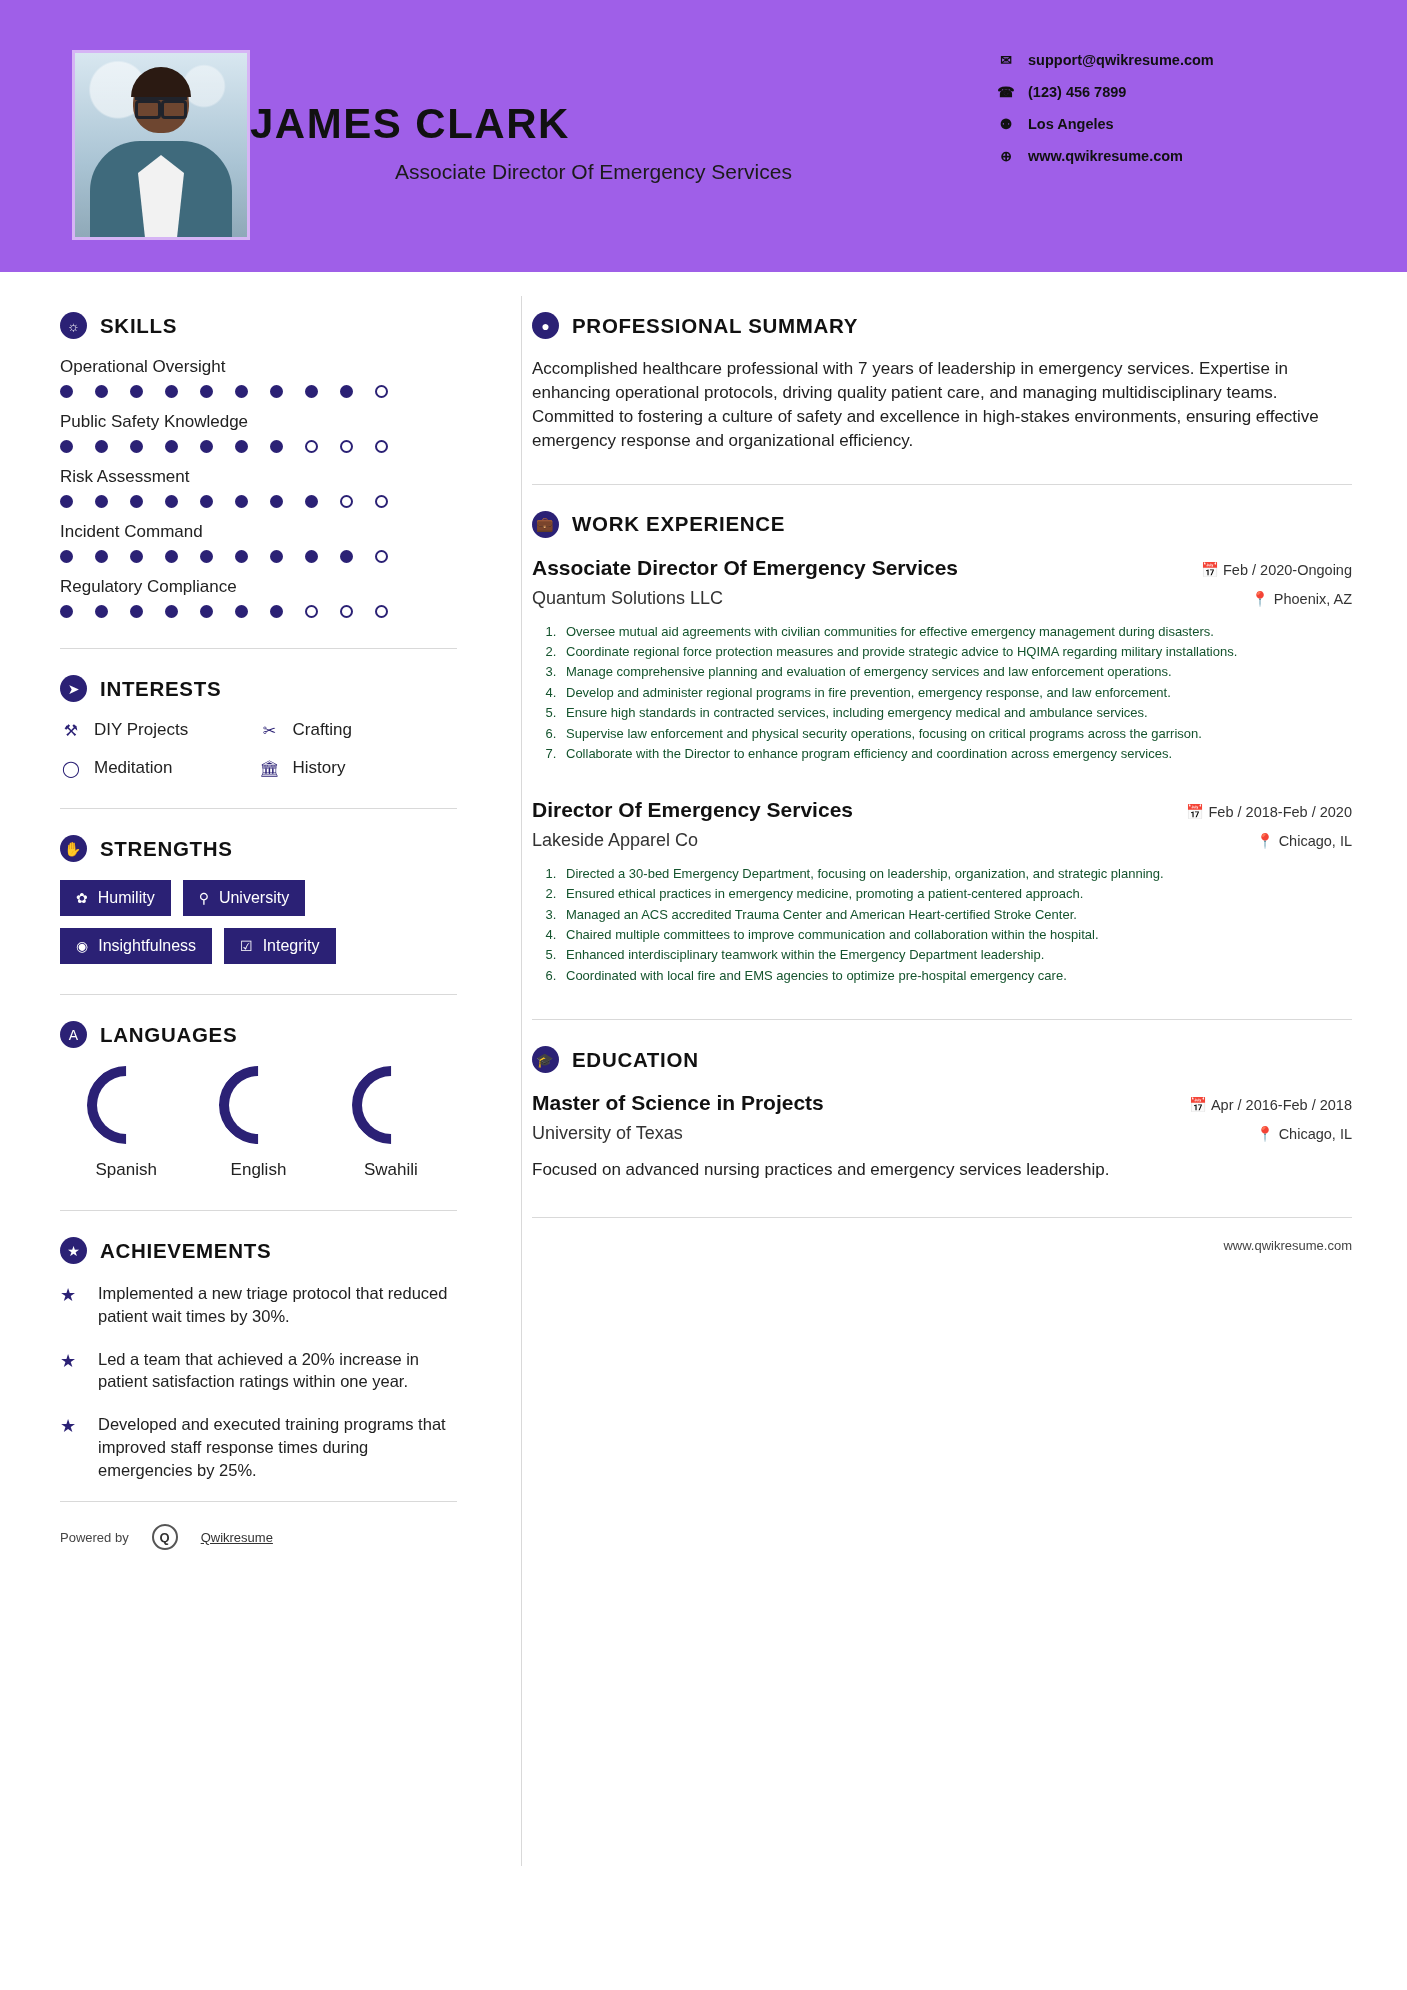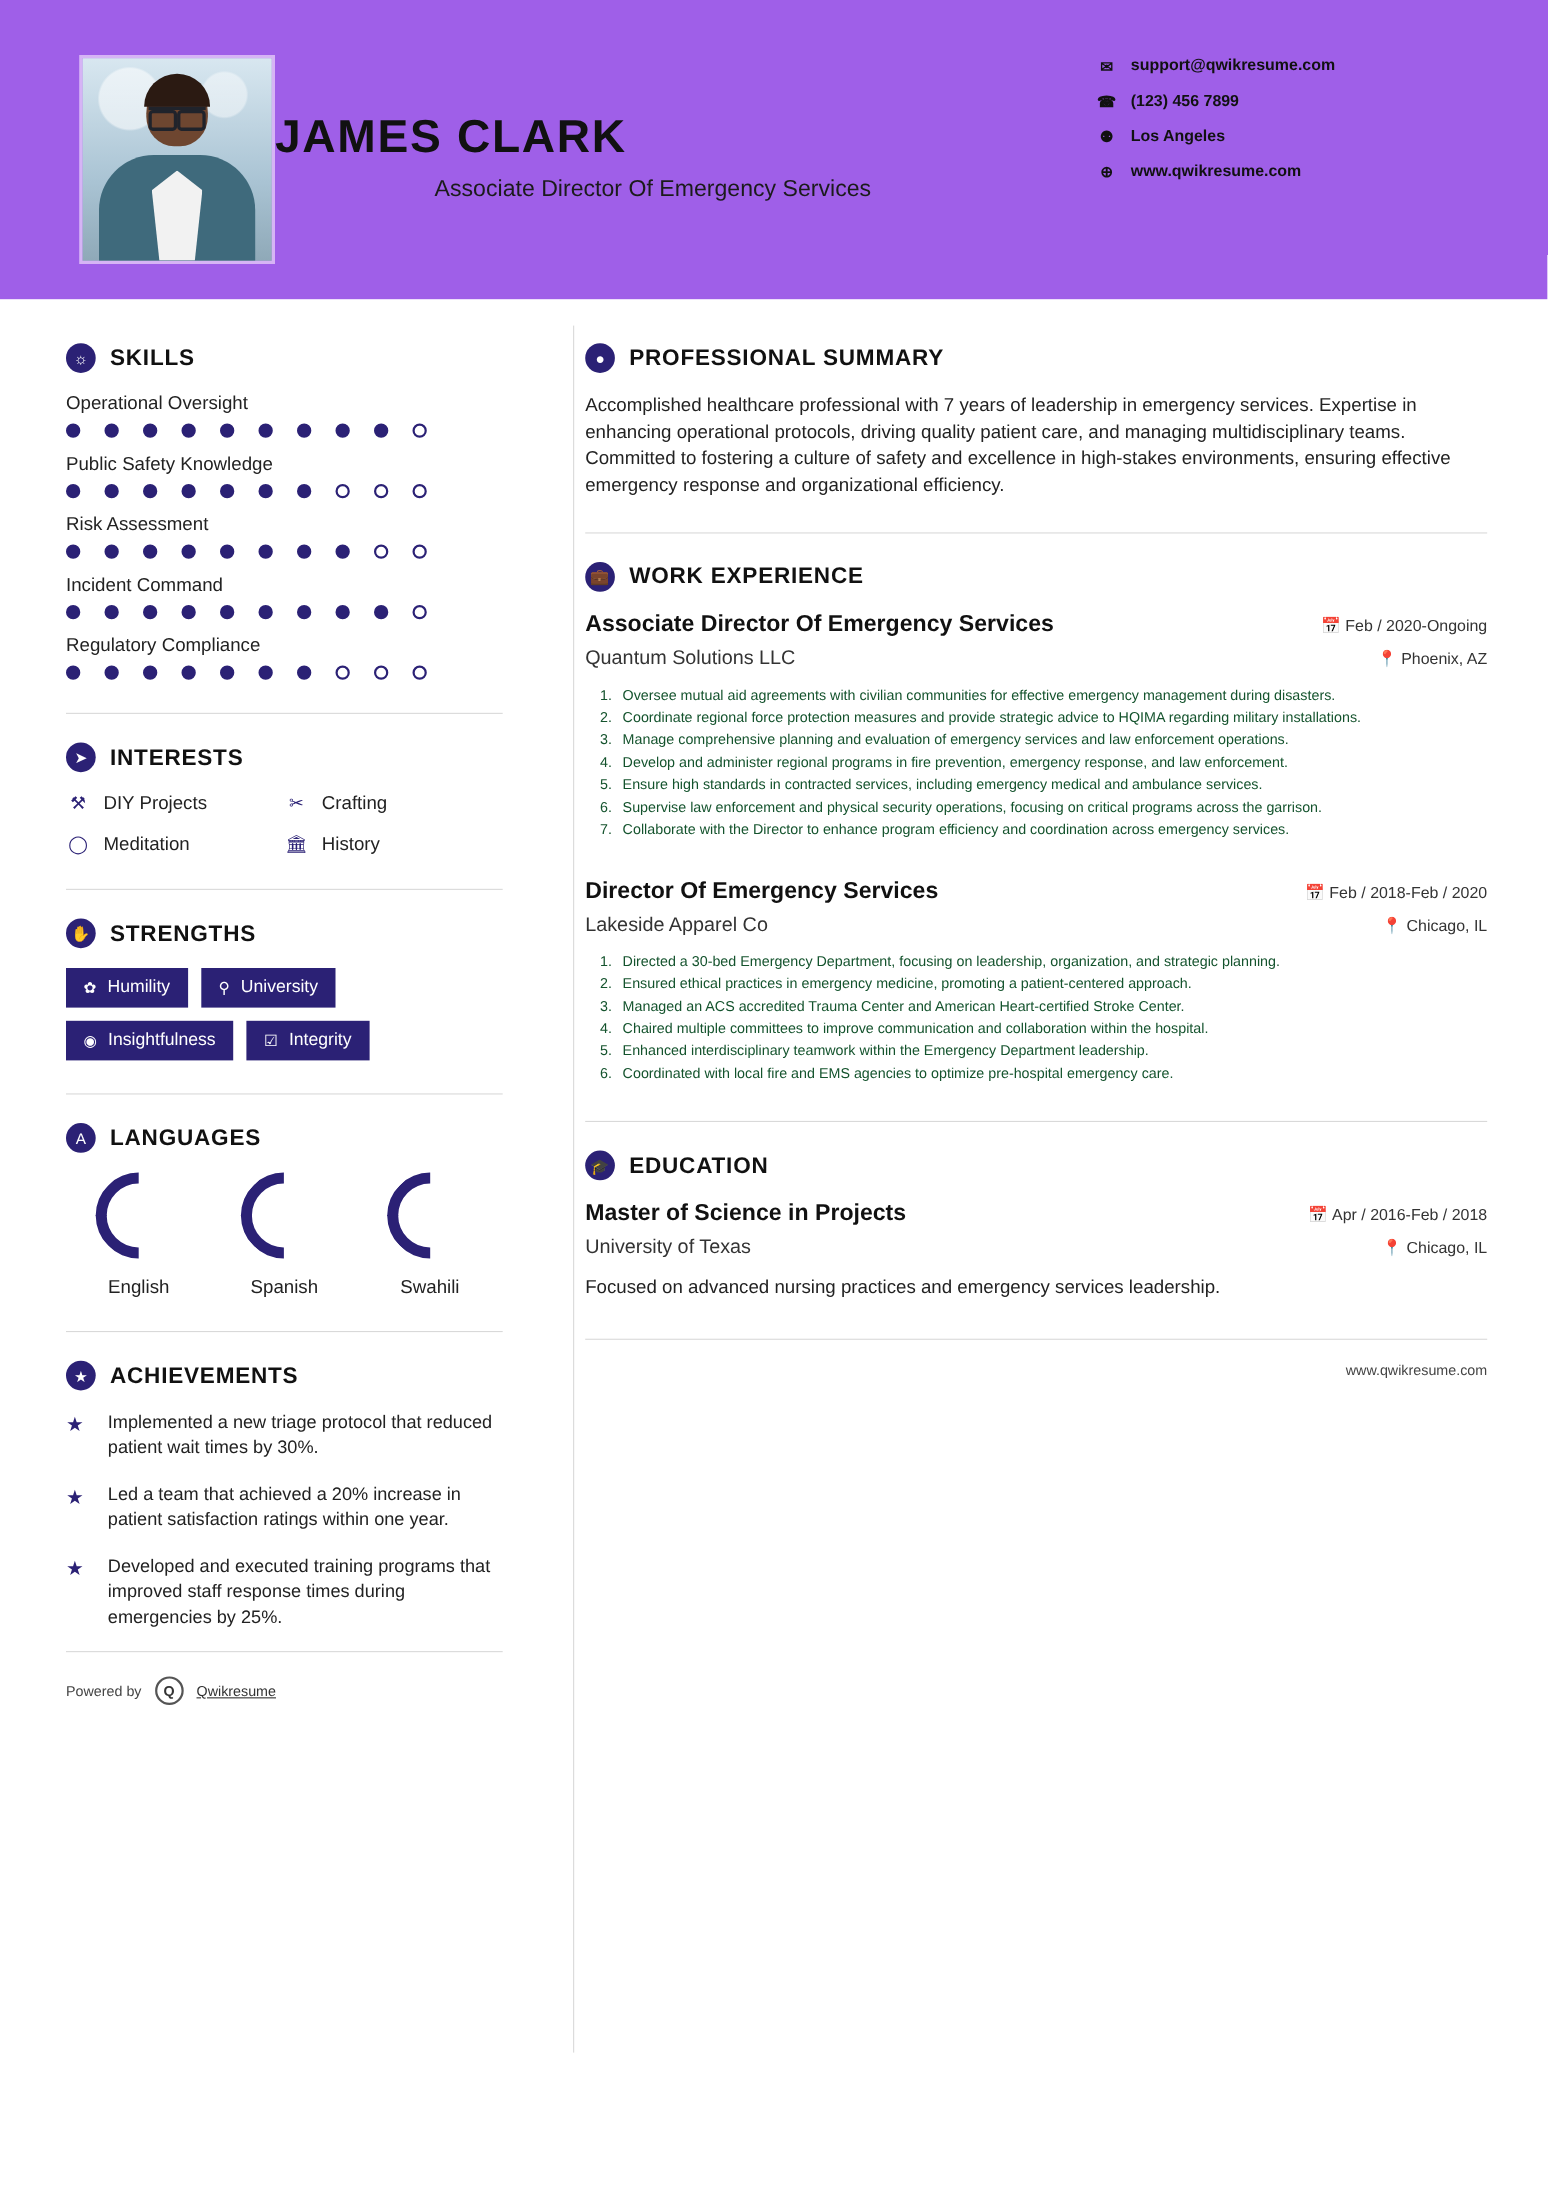--- a/index.html
+++ b/index.html
@@ -211,21 +211,21 @@
   .lang-label { font-size: 17px; color: #222; }
 
   
   .ach {
     display: flex; gap: 14px; margin-bottom: 20px;
   }
   .ach .ai { color: #2b2175; font-size: 18px; flex: none; width: 24px; padding-top: 2px; }
   .ach .at { font-size: 16.5px; line-height: 1.38; color: #222; }
 
   .footer-left {
-    display: flex; align-items: center; gap: 12px;
+    display: flex; align-items: center; gap: 23px;
     margin-top: 8px; padding-top: 22px;
     border-top: 1px solid #d9d9d9;
     font-size: 13px; color: #444;
   }
   .q-badge {
     width: 26px; height: 26px; border-radius: 50%;
     border: 2px solid #555; color: #333;
     display: flex; align-items: center; justify-content: center;
     font-size: 13px; font-weight: 700;
   }
@@ -441,26 +441,26 @@
       </div>
 
       <div class="hr"></div>
 
       <div class="sec-head">
         <span class="sec-ico">A</span>
         <span class="sec-title">LANGUAGES</span>
       </div>
       <div class="langs">
         <div class="lang">
+          <div class="ring r2"></div>
+          <div class="lang-label">Spanish</div>
+        </div>
+        <div class="lang">
           <div class="ring"></div>
           <div class="lang-label">English</div>
-        </div>
-        <div class="lang">
-          <div class="ring r2"></div>
-          <div class="lang-label">Spanish</div>
         </div>
         <div class="lang">
           <div class="ring r2"></div>
           <div class="lang-label">Swahili</div>
         </div>
       </div>
 
       <div class="hr"></div>
 
       <div class="sec-head">

